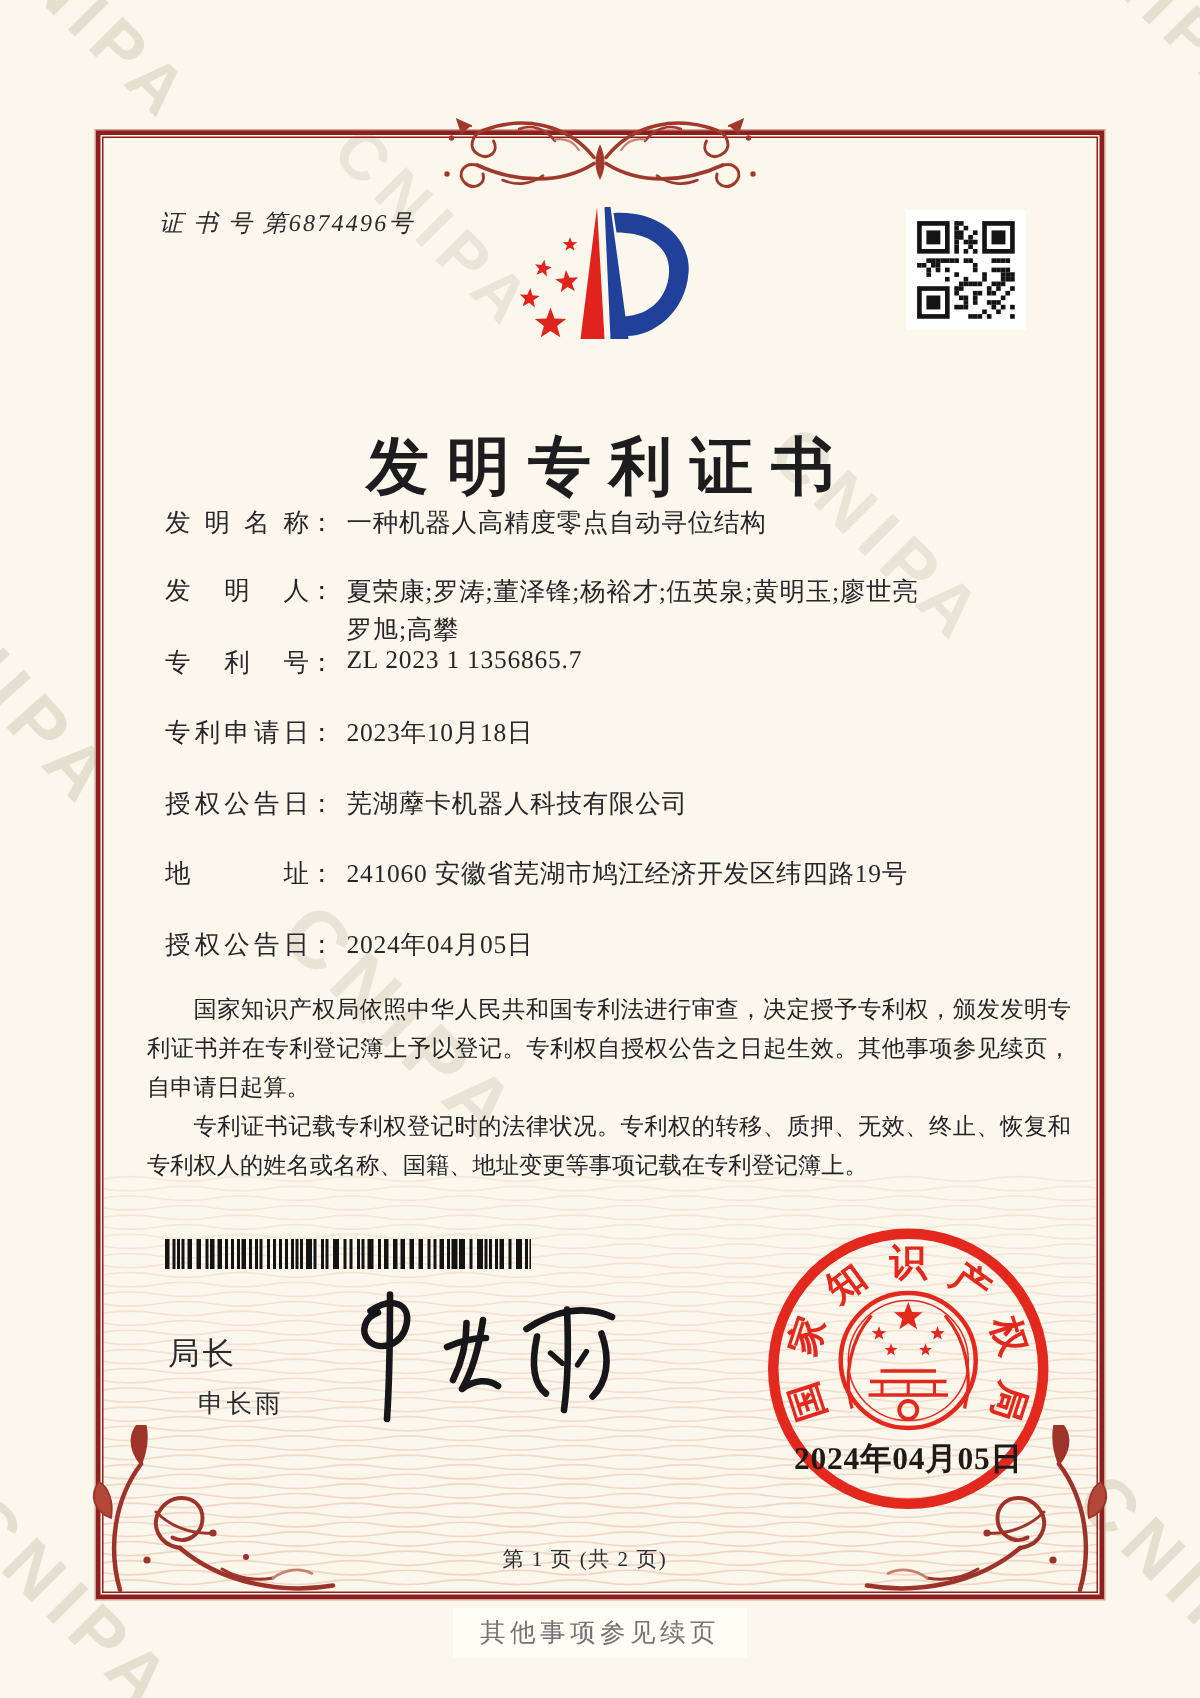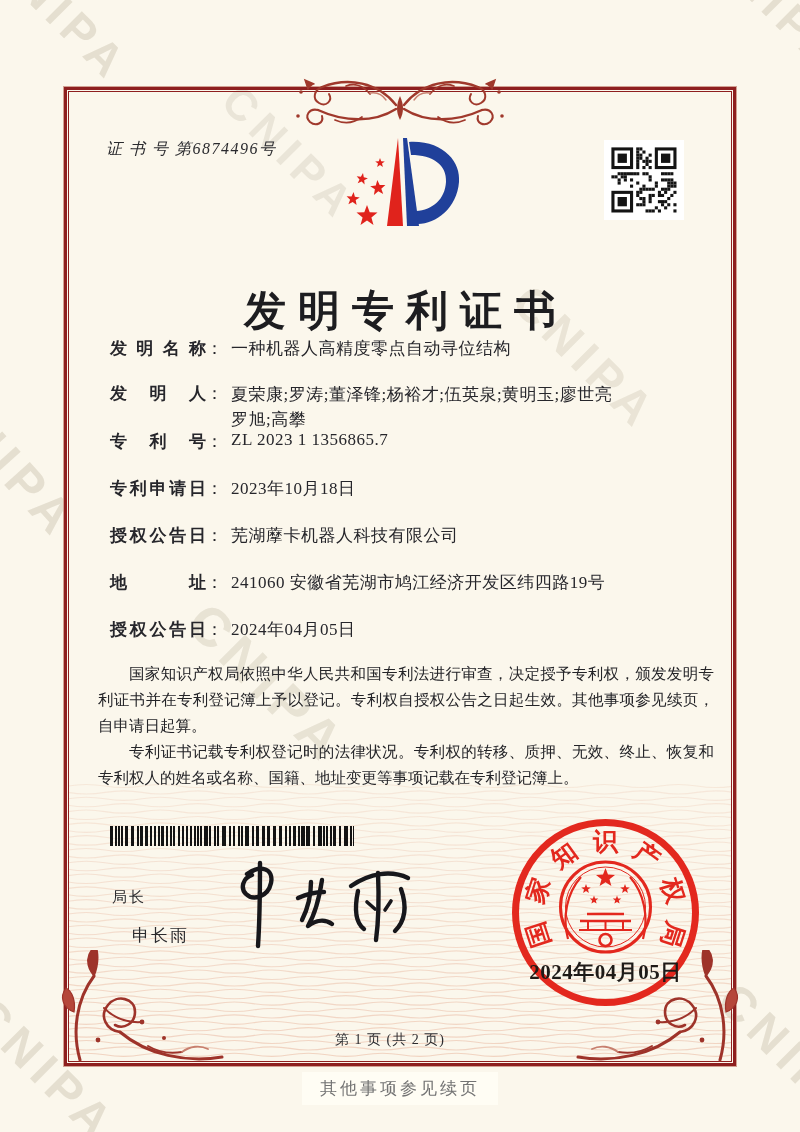--- a/index.html
+++ b/index.html
@@ -13,33 +13,33 @@
   .frame{position:absolute;left:64px;top:87px;width:666px;height:973px;z-index:2;
          border:3px solid #8e1f1f;box-shadow:0 0 0 1px #d2a193;}
   .frame::after{content:"";position:absolute;inset:1px;border:1px solid #8e1f1f;}
   
   .cert-no{position:absolute;left:106px;top:139px;z-index:4;font-size:16px;letter-spacing:1.5px;color:#2a2a2e;font-style:italic;}
   .title{position:absolute;left:0;top:243px;width:800px;text-align:center;z-index:4;
          font-size:42px;font-weight:700;letter-spacing:12px;color:#1d1d20;text-indent:12px;margin-top:40px;}
   
   .rows{position:absolute;left:110px;top:0;width:610px;z-index:4;font-size:17px;}
   .row{position:absolute;left:0;white-space:nowrap;}
-  .lbl{display:inline-block;width:96px;text-align:justify;text-align-last:justify;vertical-align:top;font-weight:bold;}
+  .lbl{display:inline-block;width:96px;text-align:justify;text-align-last:justify;vertical-align:top;}
   .colon{display:inline-block;vertical-align:top;}
   .val{display:inline-block;margin-left:8px;vertical-align:top;letter-spacing:0.5px;}
   .val.pre{white-space:pre-line;line-height:25px;}
   .grp2{position:absolute;left:295px;top:0;white-space:nowrap;}
   
   .paras{position:absolute;left:98px;top:661px;width:616px;z-index:4;
          font-size:15.5px;line-height:26px;color:#242428;text-align:justify;}
   .paras p{margin:0;text-indent:2em;}
   
   #barcode{position:absolute;left:110px;top:826px;z-index:4;}
   
-  .sig-label{position:absolute;left:112px;top:888px;z-index:4;font-size:15px;letter-spacing:2px;
+  .sig-label{position:absolute;left:112px;top:888px;z-index:4;font-size:21px;letter-spacing:2px;
              font-family:"Liberation Sans","DejaVu Sans",sans-serif;color:#2b2b2e;}
   .sig-name{position:absolute;left:112px;top:924px;z-index:4;font-size:17px;letter-spacing:2px;
             font-family:"Liberation Sans","DejaVu Sans",sans-serif;color:#2b2b2e;margin-left:20px;}
   #signature{position:absolute;left:215px;top:858px;z-index:4;}
   
   #seal{position:absolute;left:508px;top:815px;z-index:5;}
   
   .page-note{position:absolute;left:0;top:1031px;width:780px;text-align:center;z-index:4;
              font-size:14px;color:#2c2c30;letter-spacing:1px;}
   .cont-note{position:absolute;left:0;top:1072px;width:800px;text-align:center;z-index:4;}

